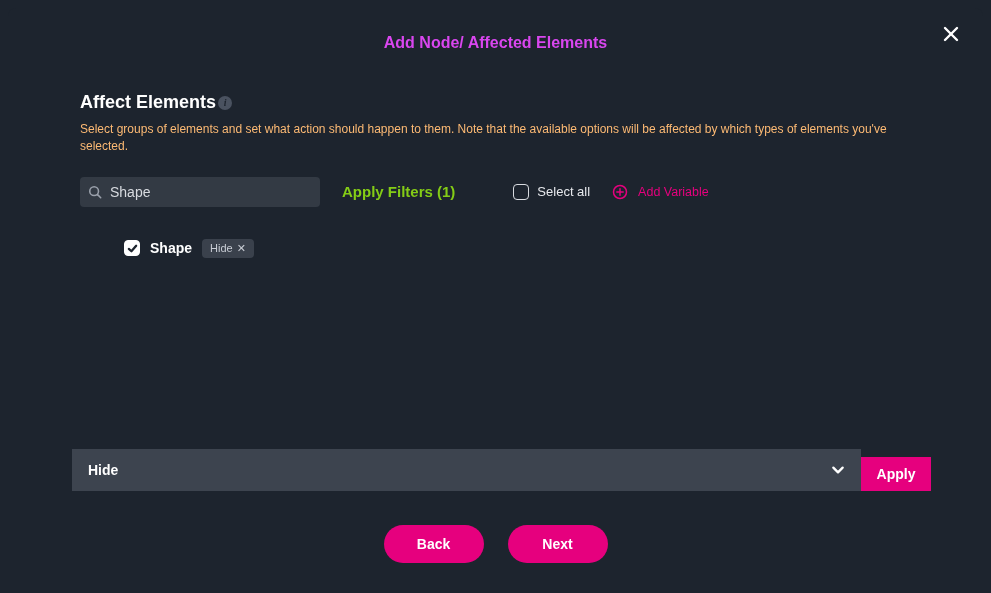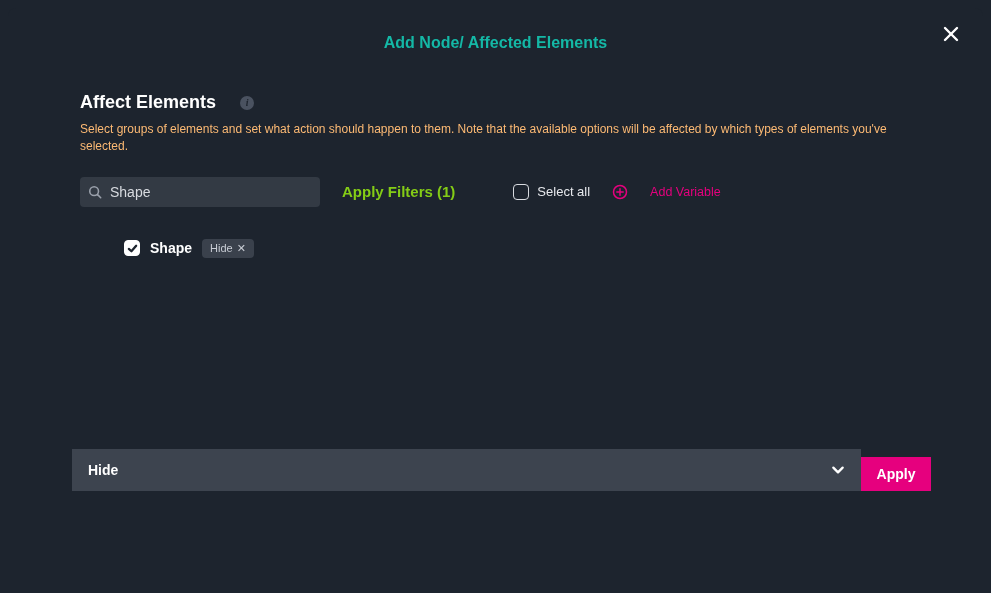--- a/index.html
+++ b/index.html
@@ -36,29 +36,29 @@
     display: flex;
     align-items: center;
     justify-content: center;
   }
   .close-btn svg { stroke: #fff; }
   .modal-title {
     text-align: center;
     font-size: 16px;
     font-weight: 700;
     padding-top: 26px;
-    color: #14b8a6;
+    color: #d946ef;
   }
   .content {
     padding: 40px 72px 0 72px;
   }
   .section-title-row {
     display: flex;
     align-items: center;
-    gap: 24px;
+    gap: 2px;
   }
   .section-title {
     font-size: 18px;
     font-weight: 700;
     color: #fff;
   }
   .info-icon {
     width: 14px;
     height: 14px;
     border-radius: 50%;
@@ -137,21 +137,21 @@
   }
   .checkbox-box.checked svg { display: block; }
   .checkbox-box svg { display: none; }
   .checkbox-label {
     font-size: 13px;
     color: #e7e9ed;
   }
   .add-variable {
     display: flex;
     align-items: center;
-    gap: 22px;
+    gap: 10px;
     cursor: pointer;
   }
   .add-variable-icon {
     width: 16px;
     height: 16px;
   }
   .add-variable-text {
     font-size: 12.5px;
     color: #e6007e;
   }
@@ -316,14 +316,18 @@
   <div class="bottom-bar">
     <div class="action-select">
       <span>Hide</span>
       <svg class="chevron" viewBox="0 0 12 12" fill="none" stroke="#fff" stroke-width="2" stroke-linecap="round" stroke-linejoin="round">
         <polyline points="2,4 6,8 10,4"></polyline>
       </svg>
     </div>
     <button class="apply-btn">Apply</button>
   </div>
 
+  <div class="footer-btns">
+    <button class="pill-btn">Back</button>
+    <button class="pill-btn">Next</button>
+  </div>
 
 </div>
 
 </body></html>

